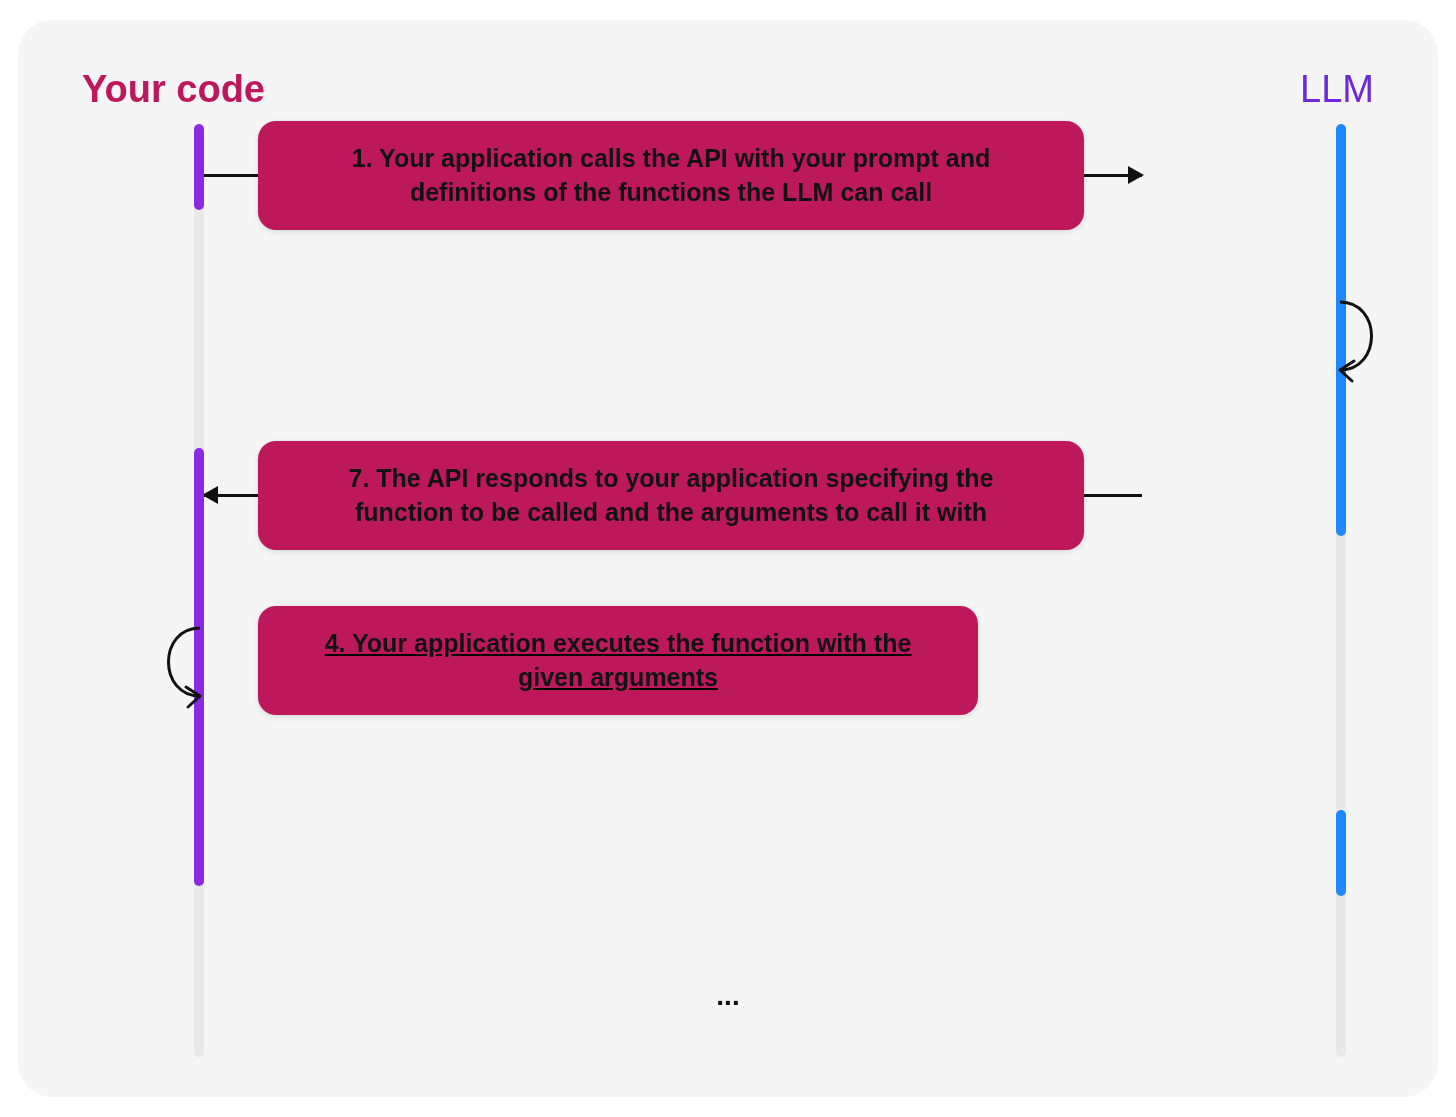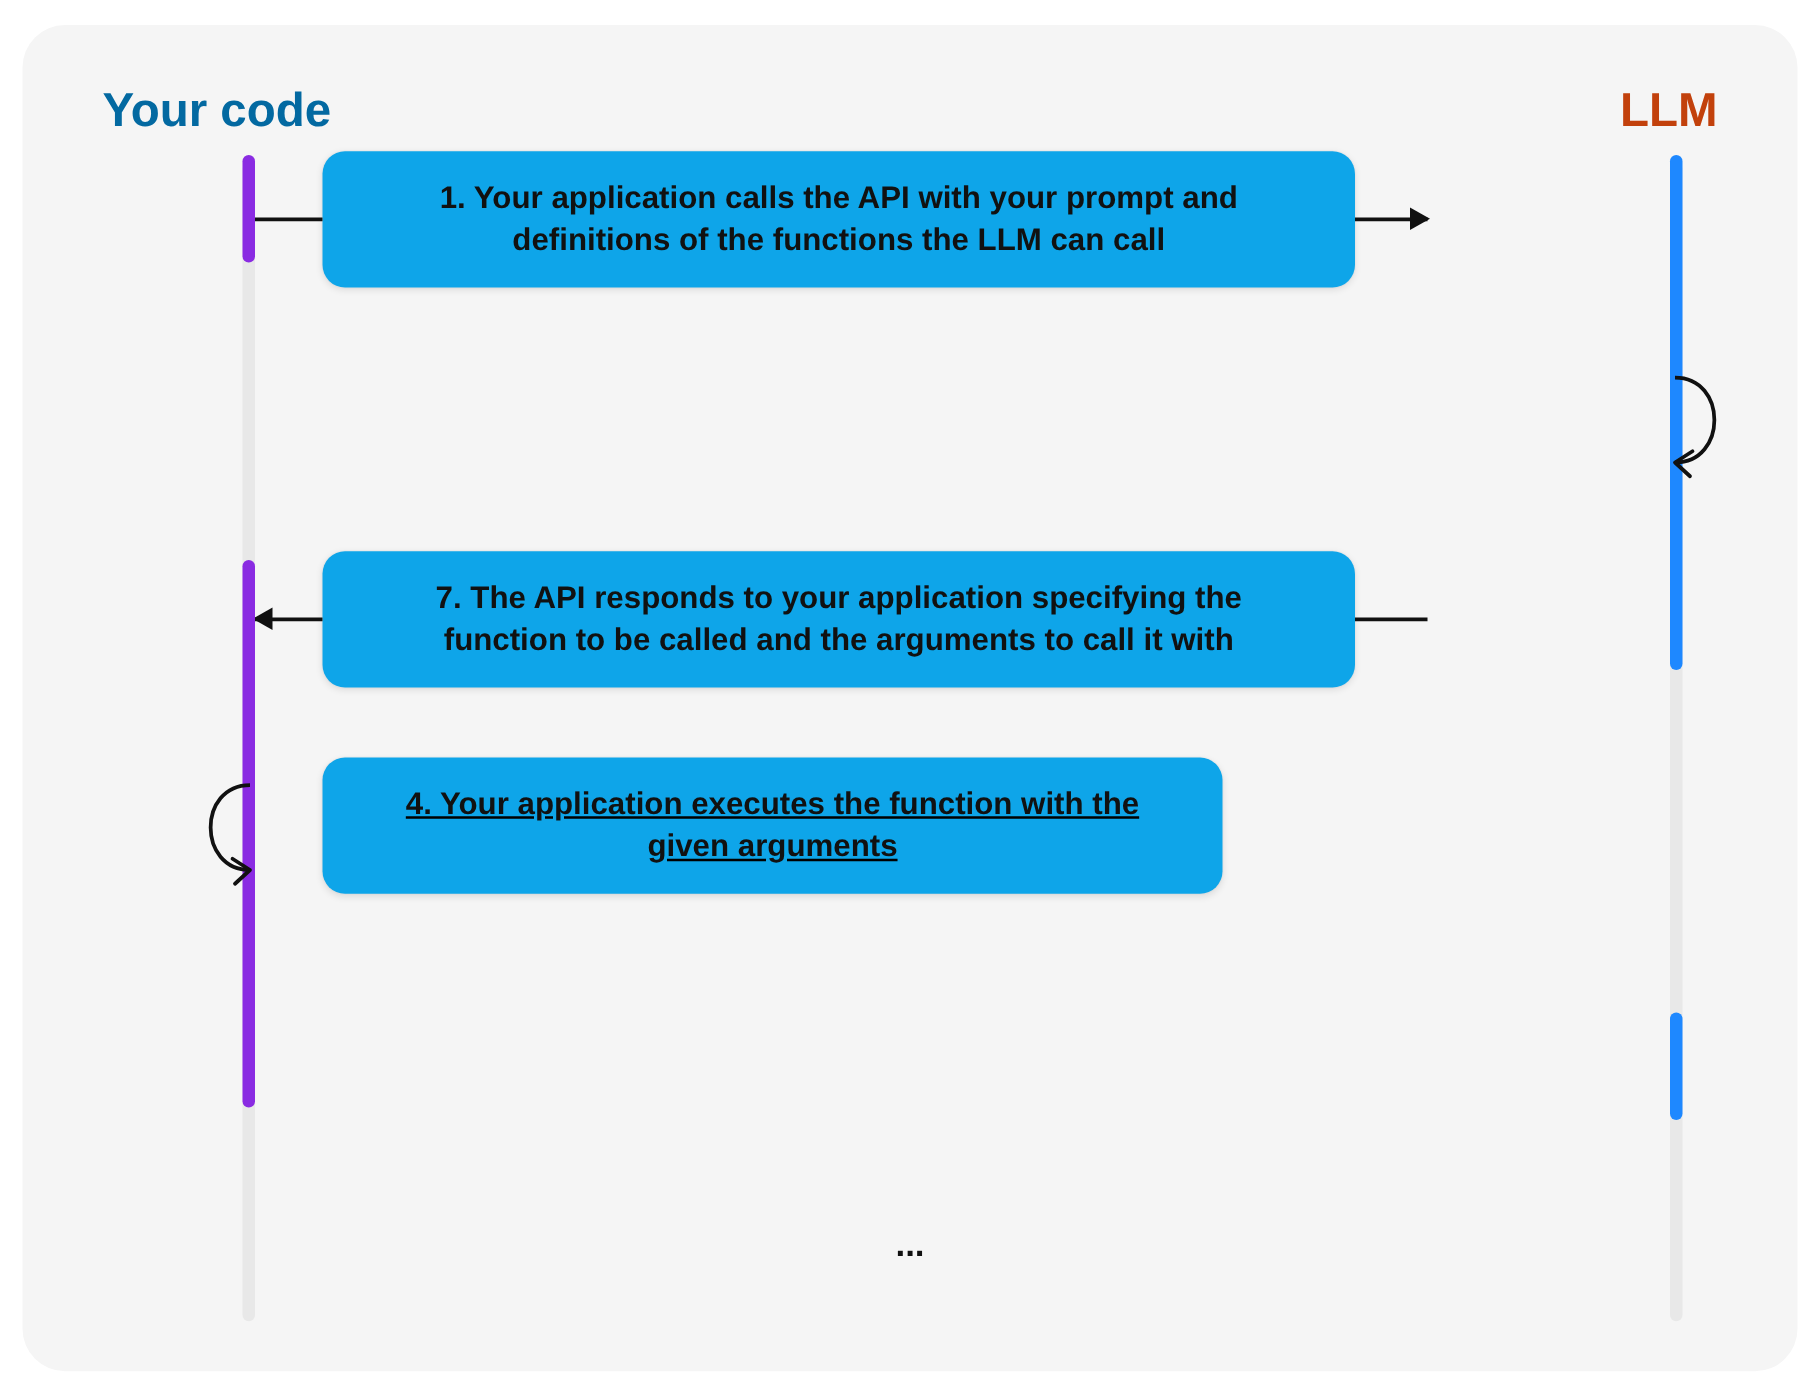--- a/index.html
+++ b/index.html
@@ -19,28 +19,28 @@
     padding: 48px 64px 40px 64px;
   }
   .headers {
     display: flex;
     justify-content: space-between;
     align-items: flex-start;
     position: relative;
     z-index: 5;
   }
   .h-left {
-    color: #0369a1;
+    color: #be185d;
     font-size: 38px;
     font-weight: 800;
   }
   .h-right {
-    color: #c2410c;
+    color: #6d28d9;
     font-size: 38px;
-    font-weight: 700;
+    font-weight: 400;
   }
   .stage {
     position: absolute;
     left: 64px; right: 64px;
     top: 110px; bottom: 40px;
   }
   .lifeline {
     position: absolute;
     top: 0; bottom: 0;
     width: 10px;
@@ -81,21 +81,21 @@
     border-color: transparent transparent transparent #111;
   }
   .arrow-seg.head-l::after {
     left: -2px;
     transform: translateY(-50%);
     border-width: 9px 16px 9px 0;
     border-color: transparent #111 transparent transparent;
   }
   .msg {
     flex: 0 0 auto;
-    background: #0ea5e9;
+    background: #be185d;
     border-radius: 18px;
     box-shadow: 0 2px 6px rgba(0,0,0,0.10), 0 0 0 1px rgba(0,0,0,0.02);
     padding: 20px 42px;
     text-align: center;
     font-size: 25px;
     line-height: 1.38;
     font-weight: 600;
     color: #111;
   }
   .ellipsis {

